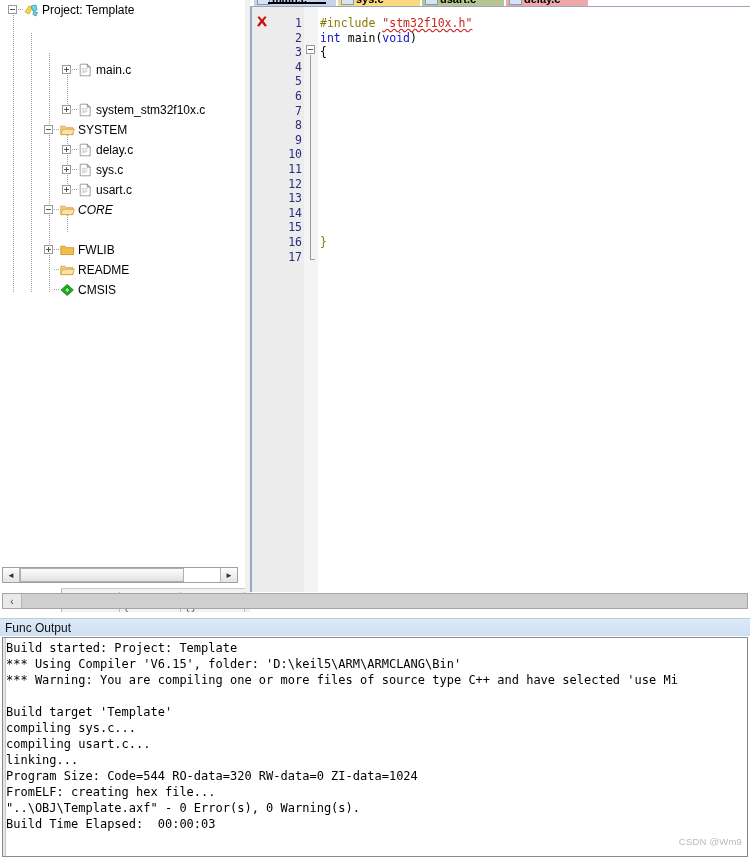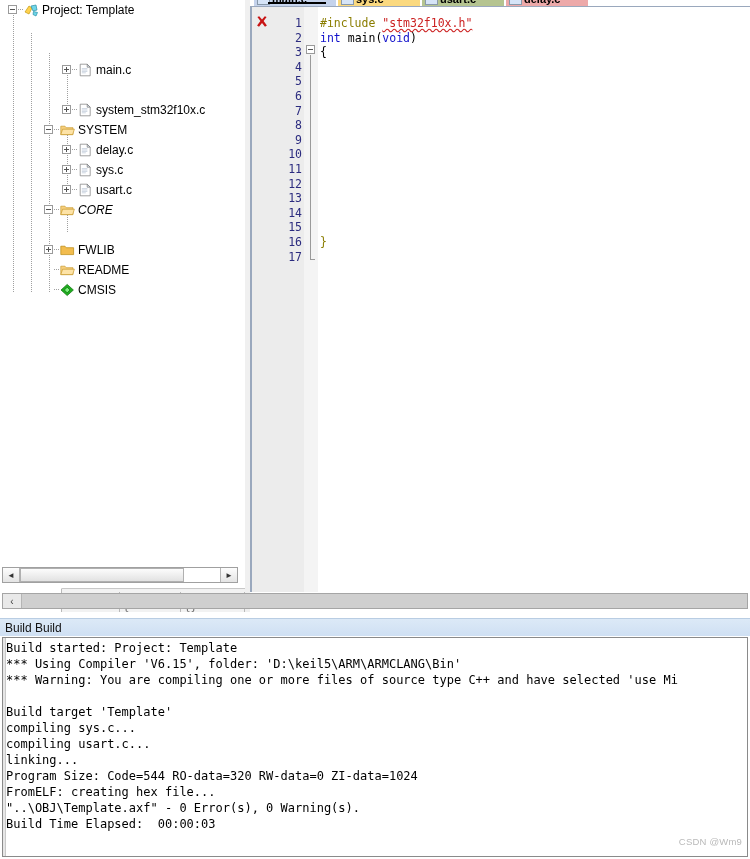--- a/index.html
+++ b/index.html
@@ -436,21 +436,21 @@
       </div>
 
       <div class="ed-hsb" style="left:-248px;">
         <div class="lft">‹</div>
         <div class="trk"></div>
       </div>
     </div>
   </div>
 
   <div class="bo-wrap">
-    <div class="bo-title">Build Build</div>
+    <div class="bo-title">Func Output</div>
     <div class="bo-body">
       <div class="bo-gutter"></div>
       <div class="bo-lines" id="bo-lines"><div>Build started: Project: Template</div><div>*** Using Compiler 'V6.15', folder: 'D:\keil5\ARM\ARMCLANG\Bin'</div><div>*** Warning: You are compiling one or more files of source type C++ and have selected 'use Mi</div><div>&nbsp;</div><div>Build target 'Template'</div><div>compiling sys.c...</div><div>compiling usart.c...</div><div>linking...</div><div>Program Size: Code=544 RO-data=320 RW-data=0 ZI-data=1024</div><div>FromELF: creating hex file...</div><div>"..\OBJ\Template.axf" - 0 Error(s), 0 Warning(s).</div><div>Build Time Elapsed:  00:00:03</div></div>
     </div>
   </div>
 
   <div class="watermark">CSDN @Wm9</div>
 </div>
 
 </body></html>

